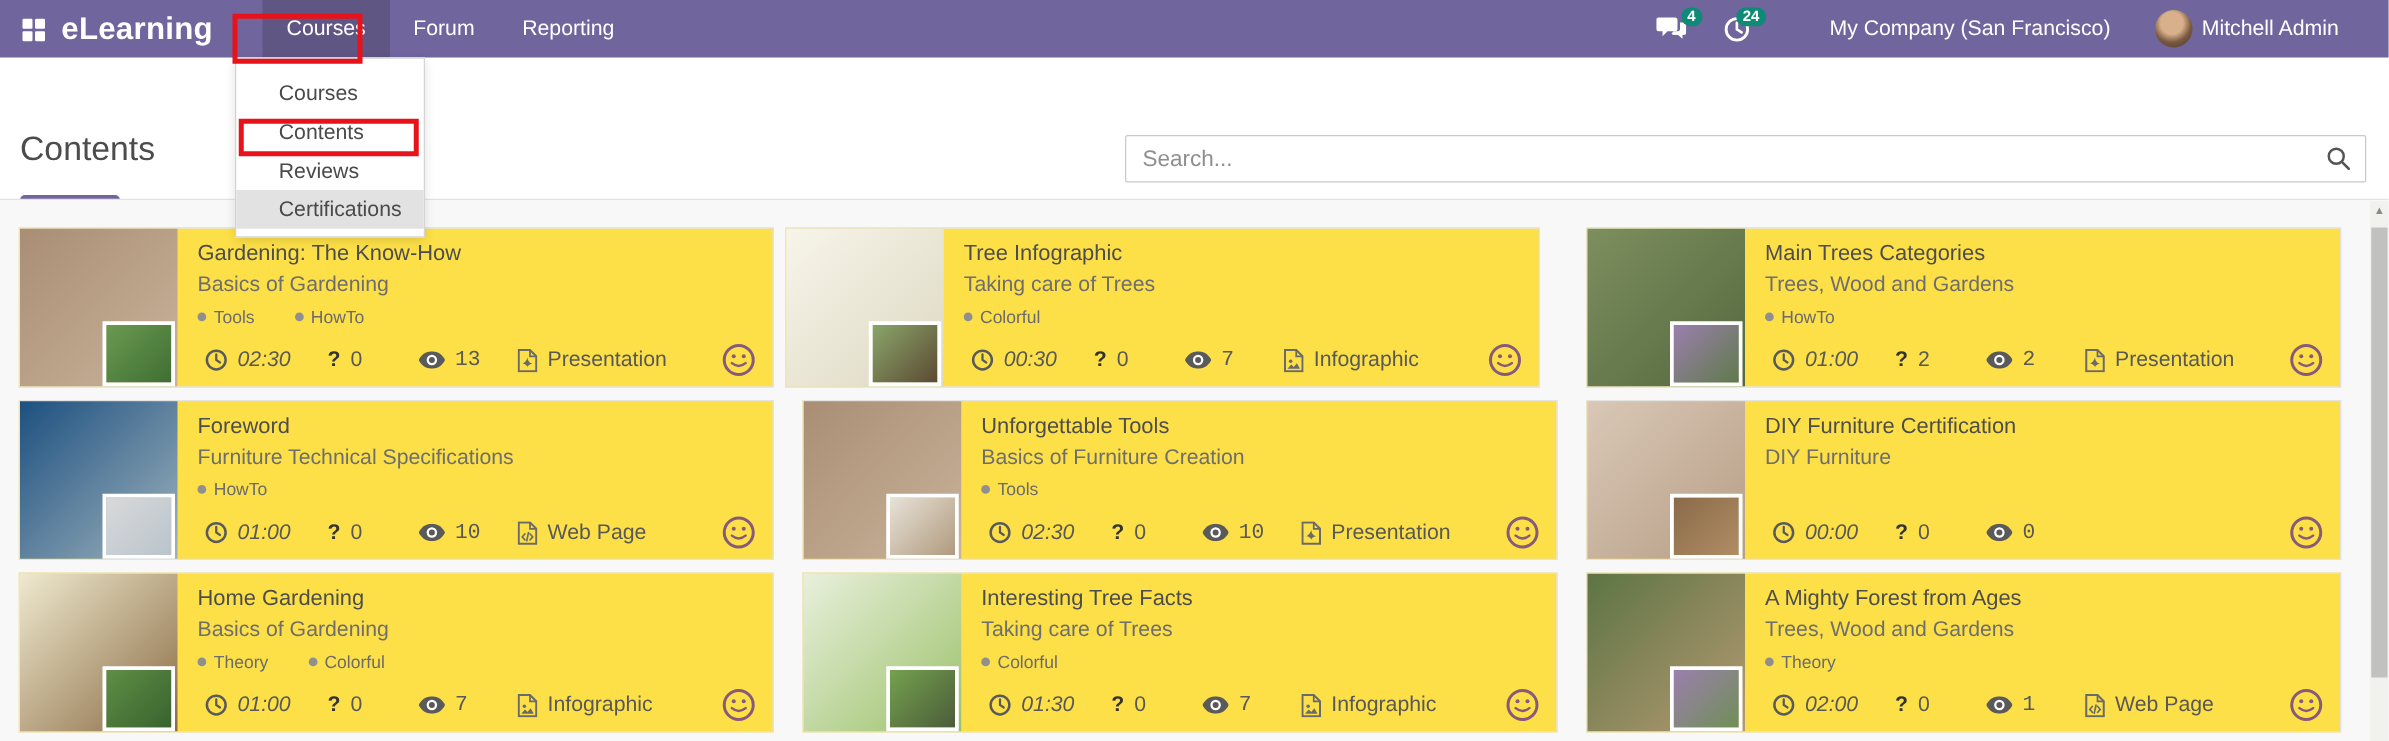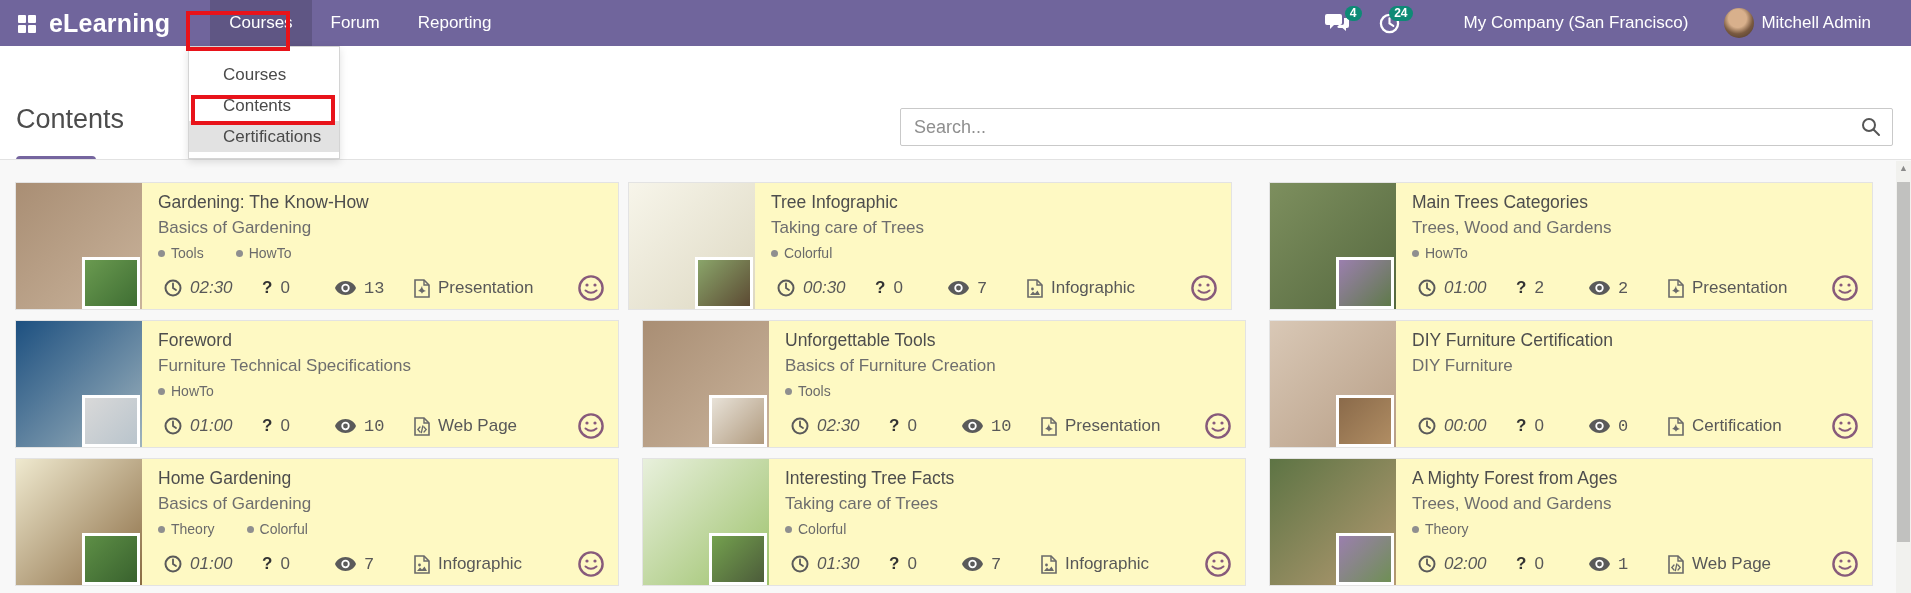--- a/index.html
+++ b/index.html
@@ -49,21 +49,21 @@
   .vbtn.active{background:#d9dbde;}
   .vbtn + .vbtn{border-left:none;}
   .kan-ic{width:17px;height:17px;display:grid;grid-template-columns:7px 7px;grid-template-rows:7px 7px;gap:2px;}
   .kan-ic i{background:#3c3c3c;}
   .list-ic{display:flex;flex-direction:column;gap:3px;}
   .list-ic i{display:block;width:18px;height:3px;background:#3c3c3c;position:relative;}
   .list-ic i::before{content:"";position:absolute;left:-6px;top:0;width:3px;height:3px;background:#3c3c3c;}
   .divider{position:absolute;left:0;top:159px;width:1911px;height:1px;background:#e2e2e2;}
   
   .kanban{position:absolute;left:0;top:160px;width:1911px;height:433px;background:#f8f8f8;}
-  .card{position:absolute;width:604px;height:128px;background:#fef9c3;border:1px solid #e3e3e3;box-sizing:border-box;cursor:pointer;}
+  .card{position:absolute;width:604px;height:128px;background:#fde047;border:1px solid #e3e3e3;box-sizing:border-box;cursor:pointer;}
   .card-img{position:absolute;left:0;top:0;width:126px;height:126px;}
   .card-thumb{position:absolute;right:2px;bottom:0;width:58px;height:52px;border:3px solid #fff;box-sizing:border-box;}
   .card-title{position:absolute;left:142px;top:9px;font-size:17.5px;color:#4d4d4d;}
   .card-sub{position:absolute;left:142px;top:35px;font-size:17px;color:#6e6e6e;}
   .card-tags{position:absolute;left:142px;top:62px;display:flex;gap:32px;}
   .tag{display:flex;align-items:center;gap:6px;font-size:14px;color:#6b6b6b;}
   .tag .dot{width:7px;height:7px;border-radius:50%;background:#8f8f8f;}
   .card-stats{position:absolute;left:0;bottom:0;width:100%;height:42px;}
   .stat{position:absolute;top:0;height:100%;display:flex;align-items:center;gap:8px;
         font-size:17px;color:#585858;}
@@ -117,20 +117,21 @@
     </span>
     <span class="company">My Company (San Francisco)</span>
     <span class="avatar"></span>
     <span class="username">Mitchell Admin</span>
   </div>
 </div>
 
 <div class="dropdown">
     <div class="dd-item">Courses</div>
     <div class="dd-item">Contents</div>
+    <div class="dd-item">Reviews</div>
     <div class="dd-item hover">Certifications</div>
   </div>
 
 <div class="control-panel">
   <div class="page-title">Contents</div>
   <button class="create-btn">Create</button>
   <div class="search-wrap">
     <input class="search-input" type="text" placeholder="Search..." style="">
     <span class="search-mag ic">
       <svg width="20" height="20" viewBox="0 0 20 20">
@@ -500,30 +501,20 @@
         <span class="stat s-views">
           <span class="ic">
             <svg width="21" height="14" viewBox="0 0 21 14">
               <path fill="#5a5a5a" d="M10.5 0C5.5 0 1.6 3.2 0 7c1.6 3.8 5.5 7 10.5 7S19.4 10.8 21 7C19.4 3.2 15.5 0 10.5 0z"></path>
               <circle cx="10.5" cy="7" r="4.2" fill="#fff"></circle>
               <circle cx="10.5" cy="7" r="2.4" fill="#5a5a5a"></circle>
             </svg>
           </span>
           <span>0</span>
         </span>
-        <span class="stat s-type">
-          <span class="ic">
-            <svg width="16" height="19" viewBox="0 0 16 19">
-              <path d="M1 1h9l5 5v12H1z" fill="none" stroke="#6a6a6a" stroke-width="1.6"></path>
-              <path d="M10 1v5h5" fill="none" stroke="#6a6a6a" stroke-width="1.4"></path>
-              <path d="M4 12c2-1 4-4 4-5.5 0 3 1.5 5 4 5.5-2.5.5-4 1.5-4 3 0-1.5-2-3-4-3z" fill="#6a6a6a"></path>
-            </svg>
-          </span>
-          <span>Certification</span>
-        </span>
         <span class="smiley"><svg width="28" height="28" viewBox="0 0 28 28">
             <circle cx="14" cy="14" r="11.6" fill="none" stroke="#875A7B" stroke-width="2.4"></circle>
             <circle cx="10" cy="11" r="1.6" fill="#875A7B"></circle>
             <circle cx="18" cy="11" r="1.6" fill="#875A7B"></circle>
             <path d="M8.5 16.5q5.5 4.5 11 0" fill="none" stroke="#875A7B" stroke-width="2" stroke-linecap="round"></path>
           </svg></span>
       </div>
     </div>
     <div class="card" style="left: 15px; top: 298px;">
       <div class="card-img" style="background: linear-gradient(135deg, rgb(239, 233, 207) 0%, rgb(138, 107, 67) 100%);">

